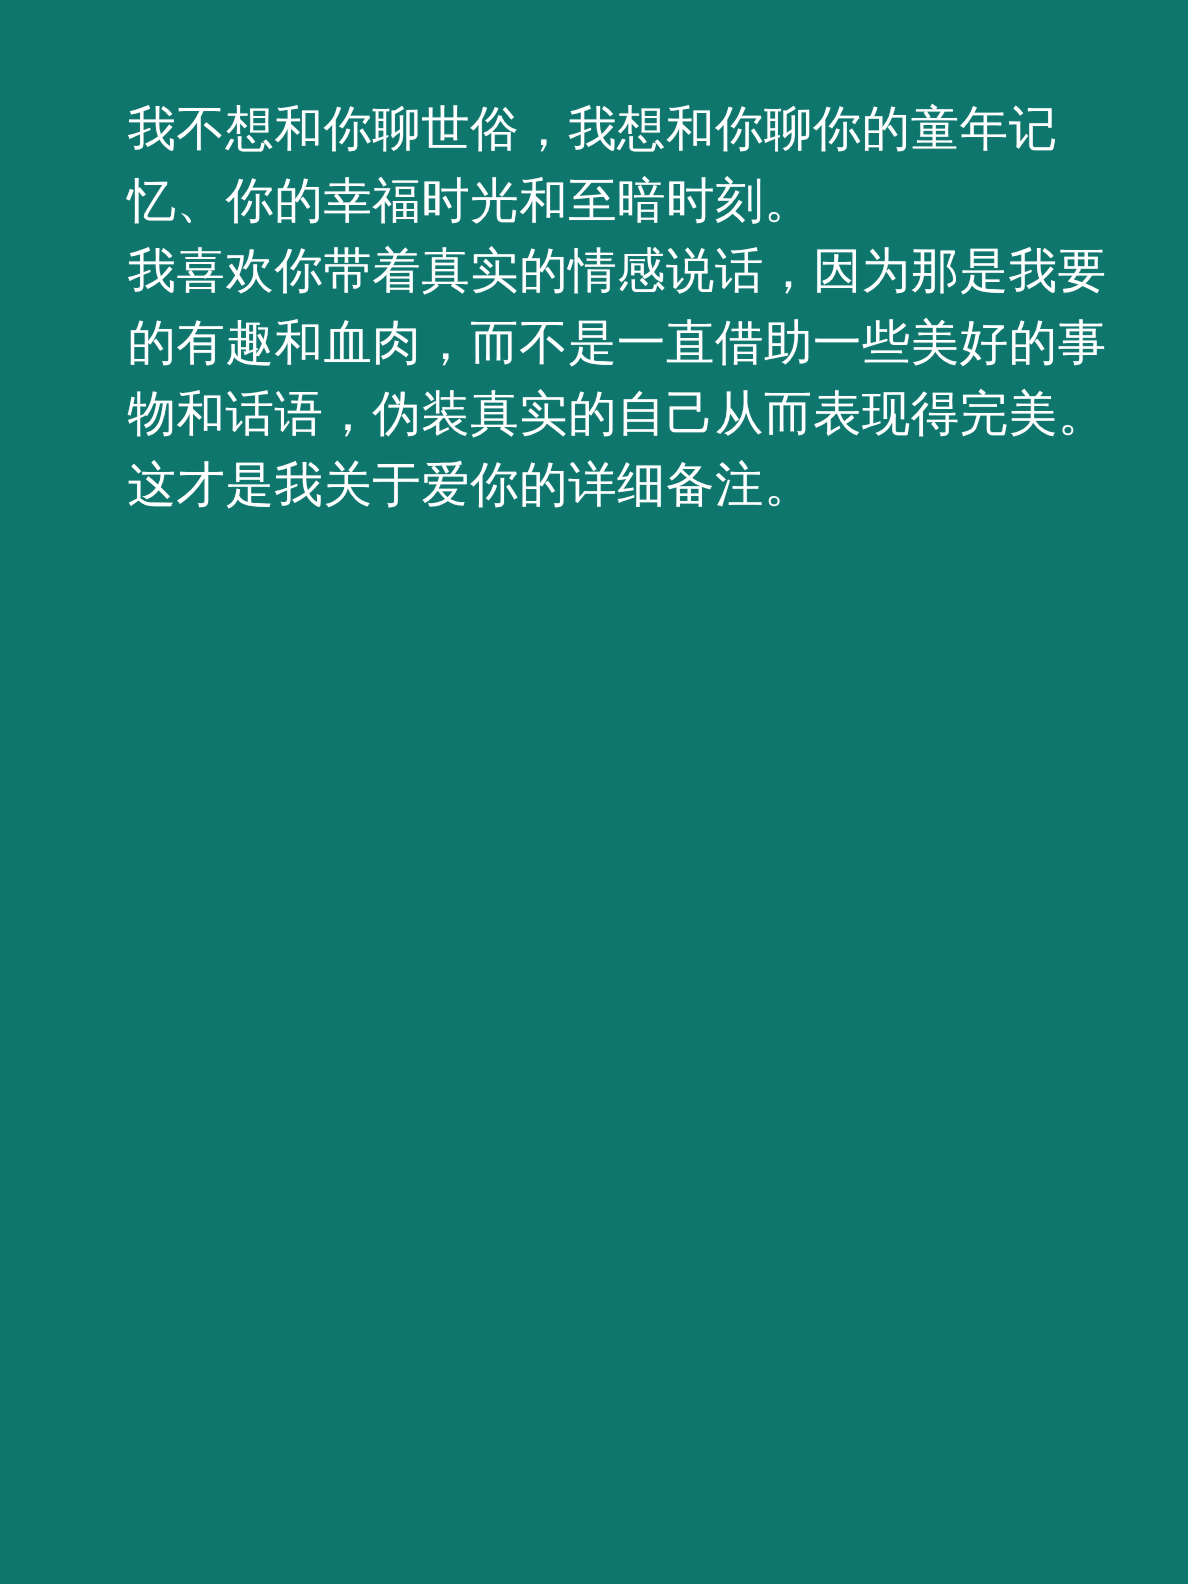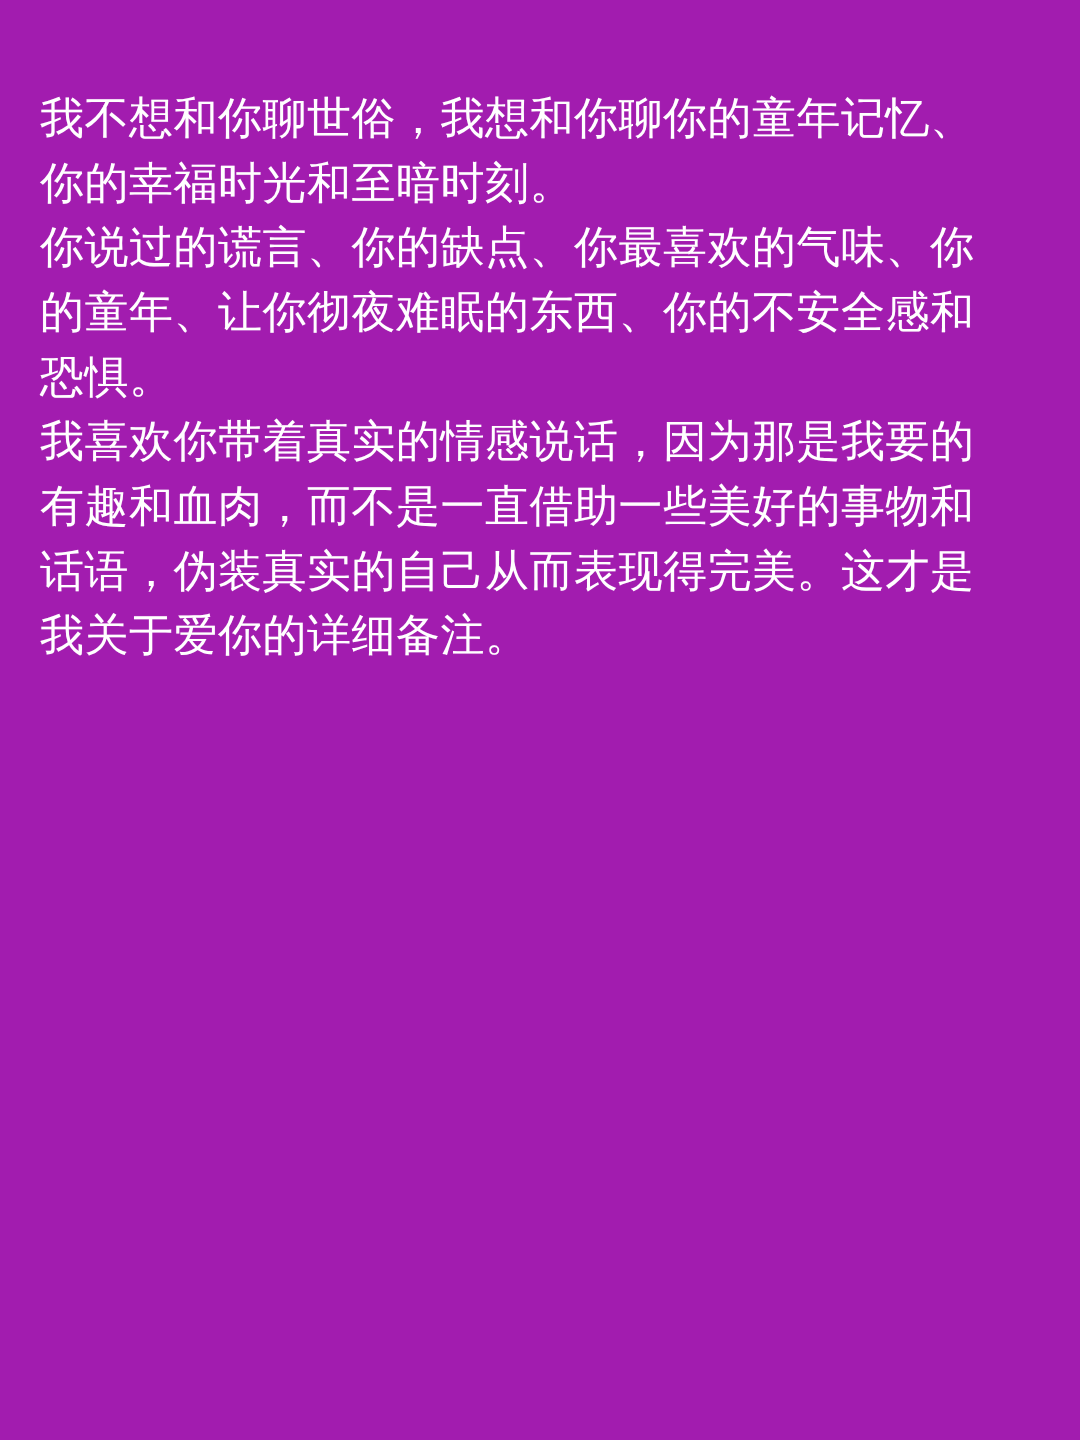--- a/index.html
+++ b/index.html
@@ -9,23 +9,23 @@
   }
   body {
     width: 1080px;
     height: 1440px;
     overflow: hidden;
     font-family: "DejaVu Sans", "Liberation Sans", sans-serif;
   }
   .page {
     width: 1080px;
     height: 1440px;
-    background: #a21caf;
+    background: #0f766e;
     box-sizing: border-box;
-    padding: 86px 72px 40px 40px;
+    padding: 86px 72px 40px 116px;
     display: flex;
     flex-direction: column;
     justify-content: flex-start;
   }
   .text-body {
     color: #ffffff;
     font-size: 44px;
     line-height: 1.47;
     letter-spacing: 0.5px;
     font-weight: 400;
@@ -37,16 +37,15 @@
     white-space: normal;
     word-break: break-all;
   }
 </style>
 </head>
 <body>
 
 <div class="page">
   <div class="text-body">
     <p class="para">我不想和你聊世俗，我想和你聊你的童年记忆、你的幸福时光和至暗时刻。</p>
-    <p class="para">你说过的谎言、你的缺点、你最喜欢的气味、你的童年、让你彻夜难眠的东西、你的不安全感和恐惧。</p>
     <p class="para">我喜欢你带着真实的情感说话，因为那是我要的有趣和血肉，而不是一直借助一些美好的事物和话语，伪装真实的自己从而表现得完美。这才是我关于爱你的详细备注。</p>
   </div>
 </div>
 
 </body></html>

